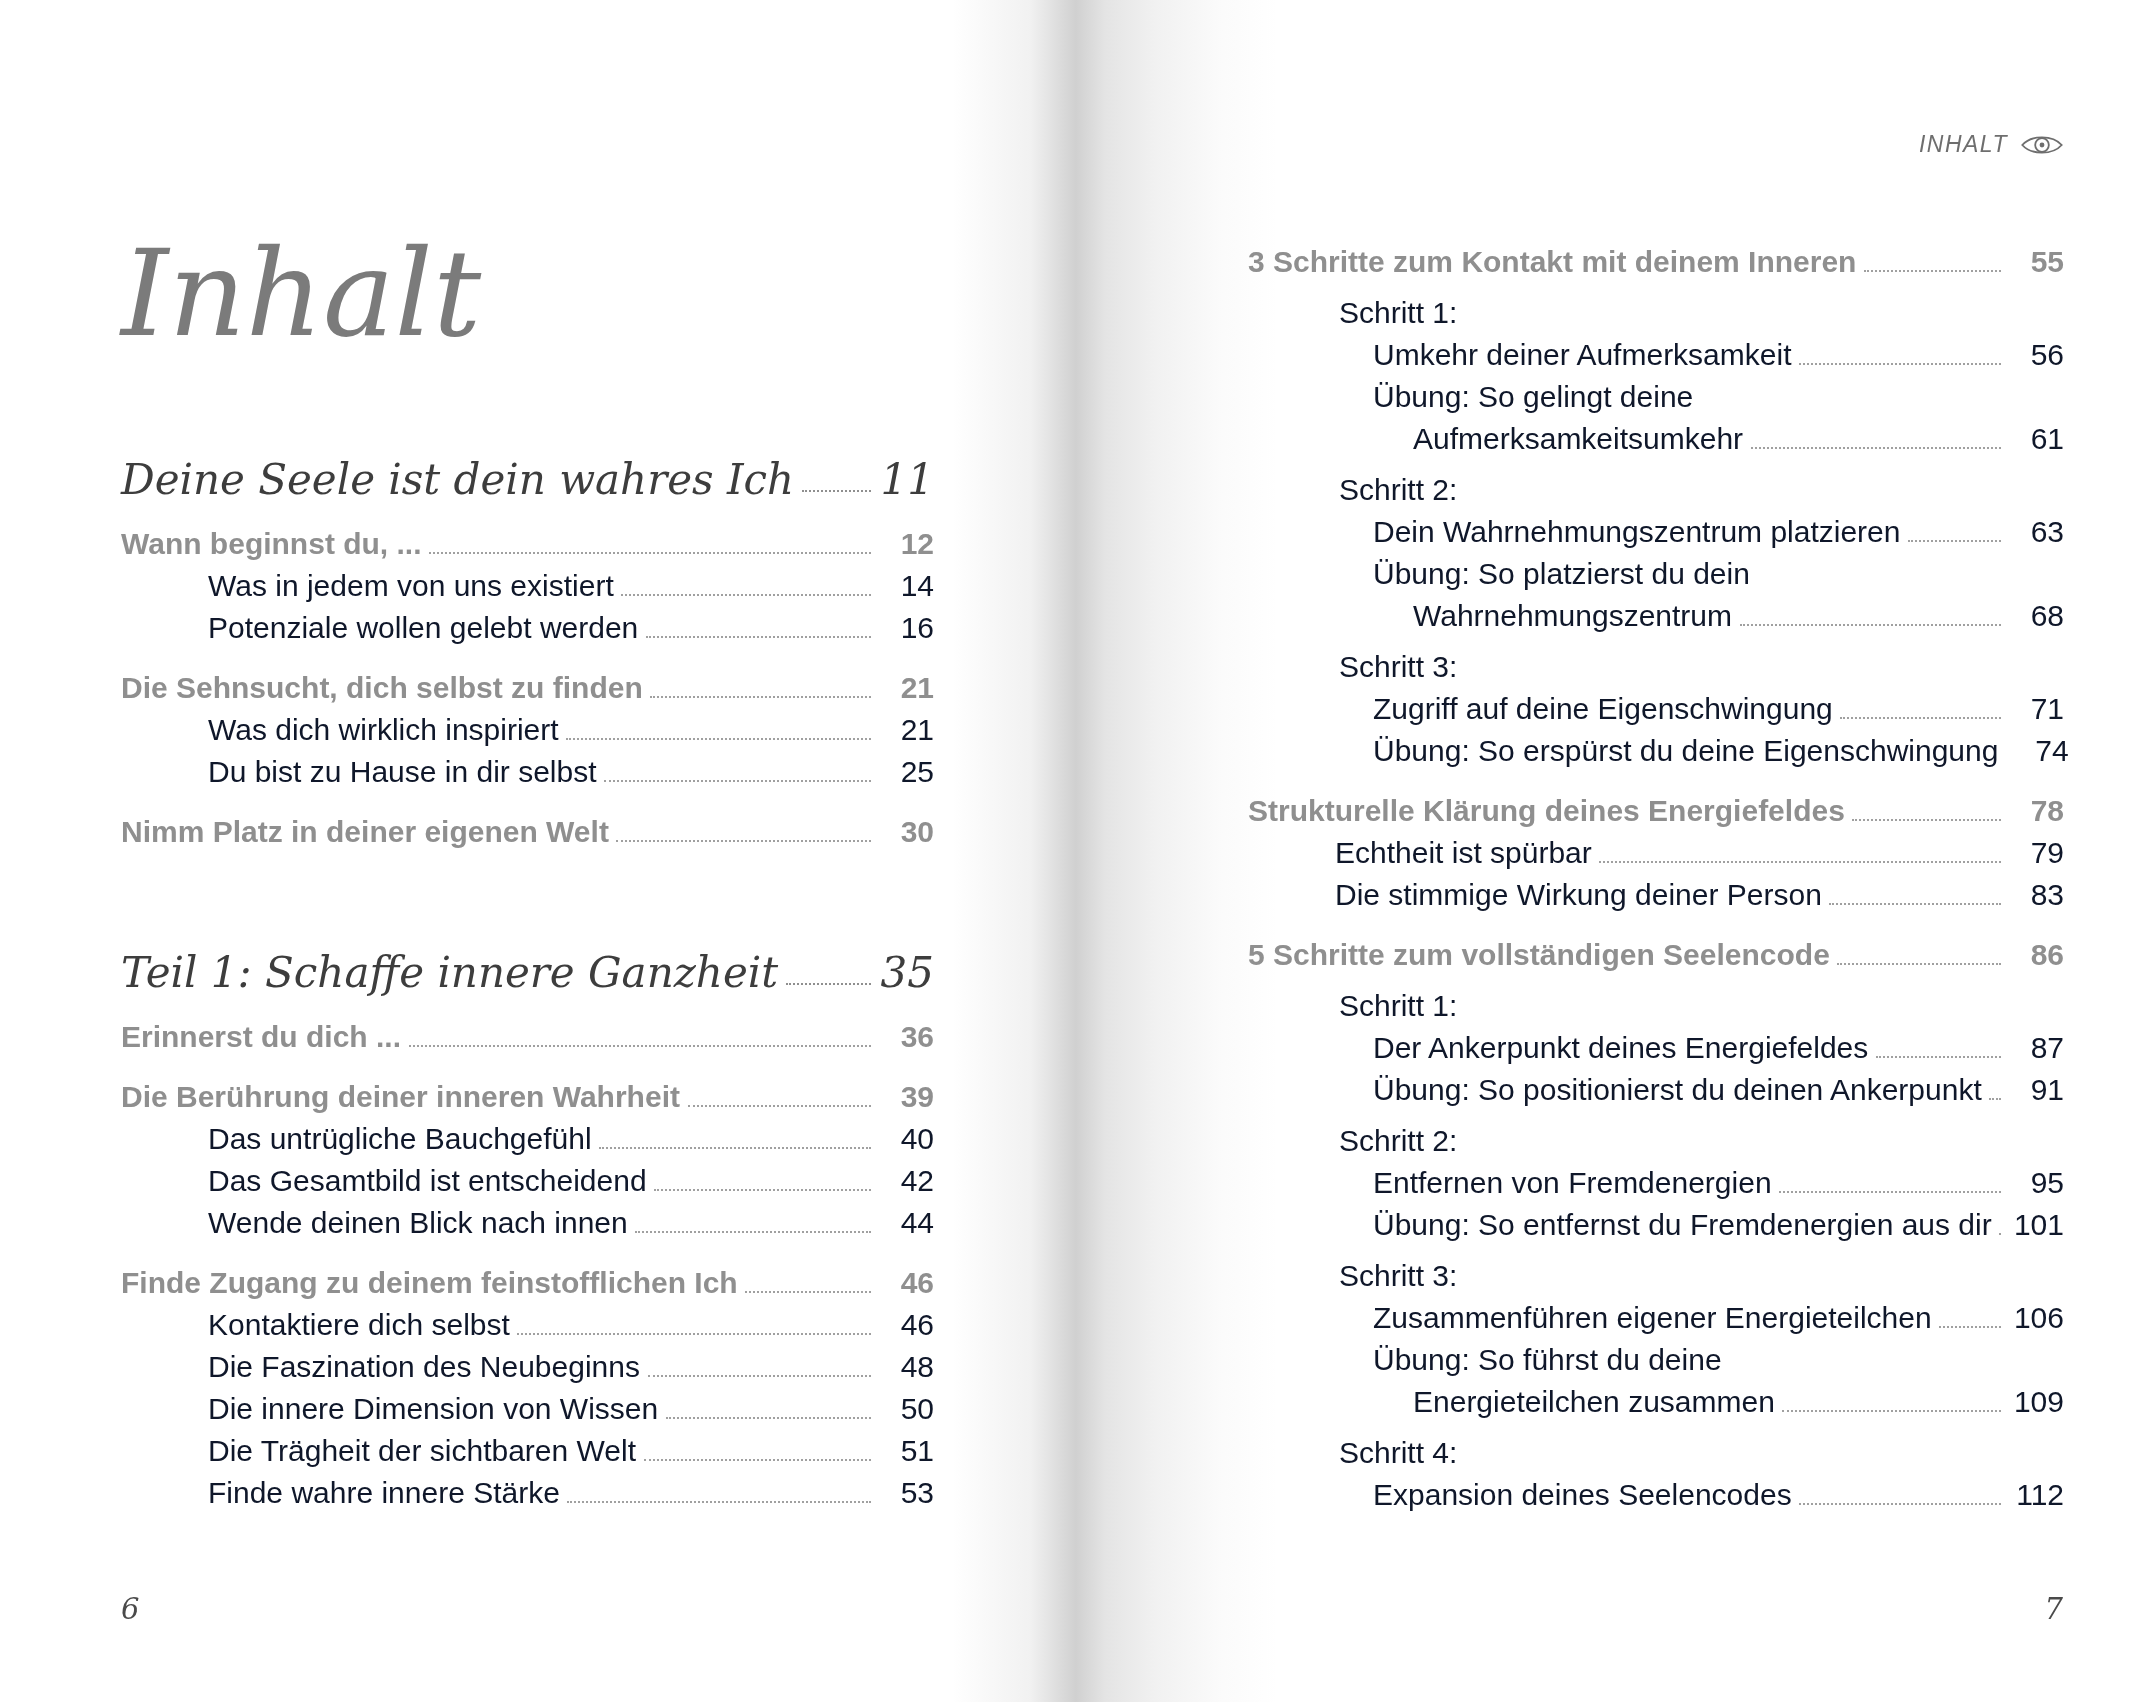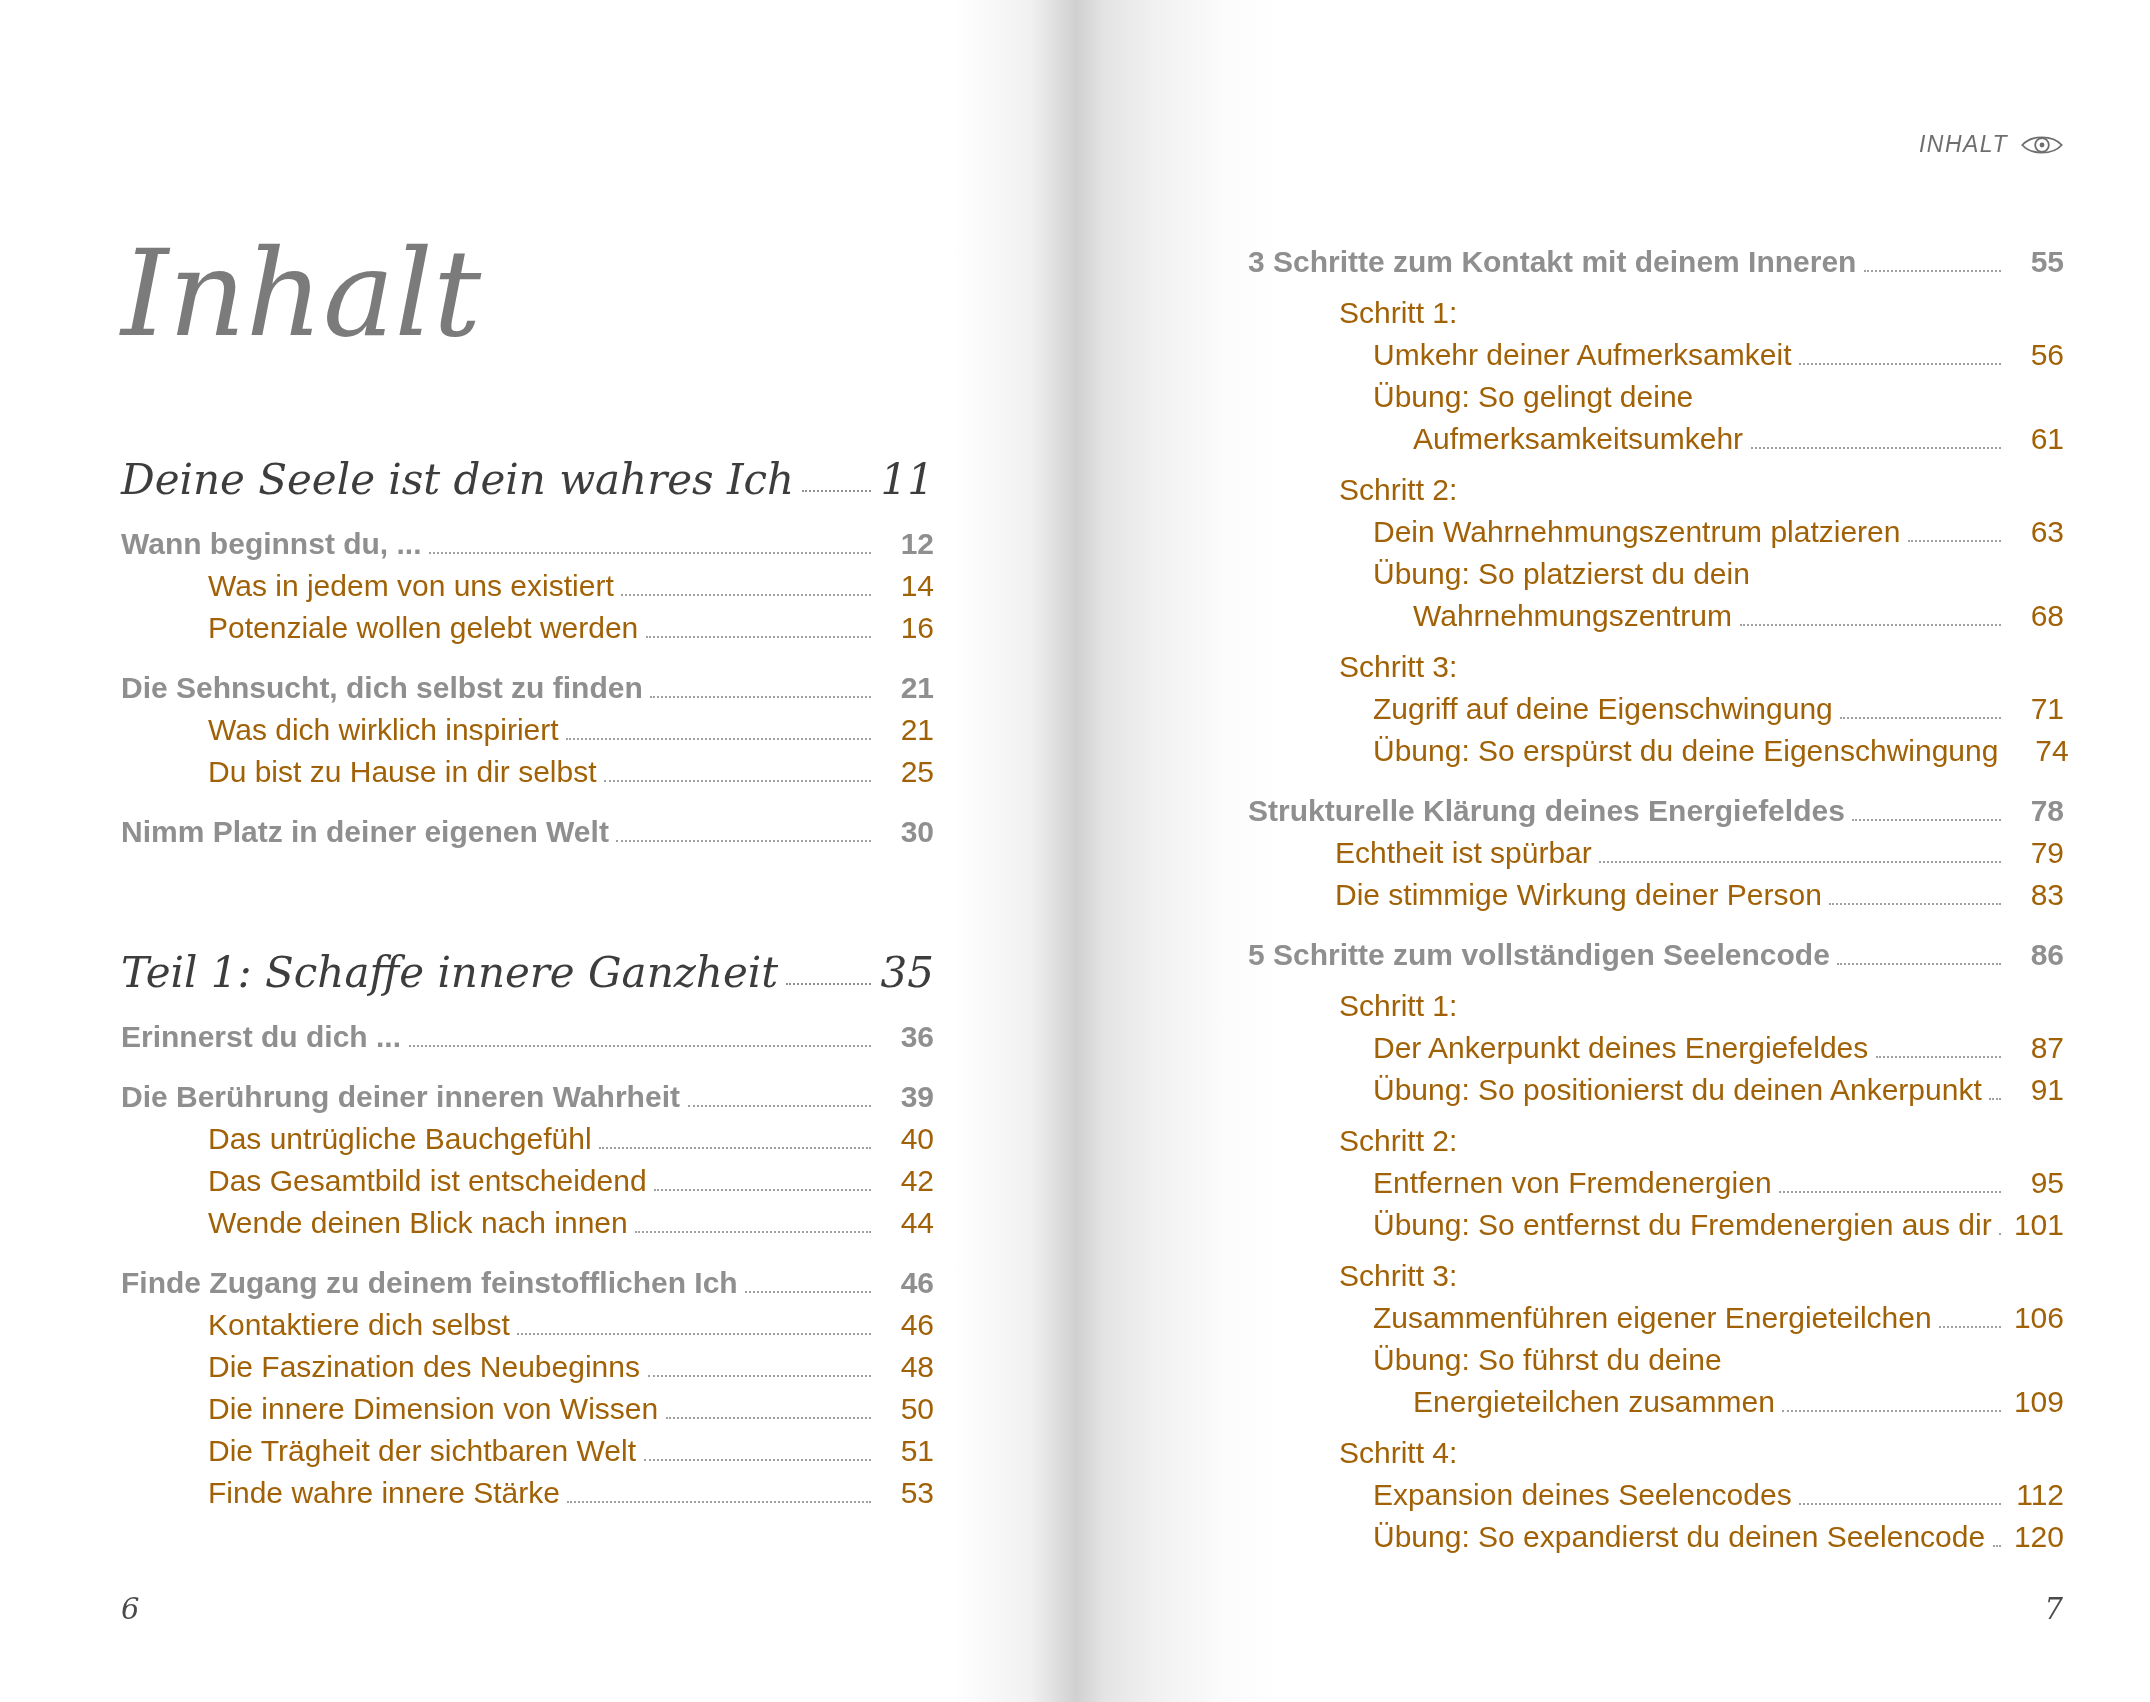--- a/index.html
+++ b/index.html
@@ -46,21 +46,21 @@
   }
   .page-header .header-label {
     font-style:italic; font-size:23px; letter-spacing:1.5px; color:#6e6e6e;
   }
   .eye-icon { width:44px; height:26px; display:block; }
   .right-toc { display:flex; flex-direction:column; margin-top:65px; }
 
   
   .toc-row {
     display:flex; align-items:baseline;
-    font-size:30px; line-height:42px; color:#a16207;
+    font-size:30px; line-height:42px; color:#0f172a;
   }
   .toc-row .label { white-space:nowrap; }
   .leader {
     flex:1 1 0; min-width:0; align-self:stretch;
     margin:0 7.6px 10.6px 7.6px;
     border-bottom:2.3px dotted #a0a0a0;
   }
   .pagenum { min-width:55px; text-align:right; white-space:nowrap; }
 
   .toc-row.chapter {
@@ -324,25 +324,20 @@
             <span class="pagenum">109</span>
           </div>
           <div class="toc-row step">
             <span class="label">Schritt 4:</span>
           </div>
           <div class="toc-row sub">
             <span class="label">Expansion deines Seelencodes</span>
             <span class="leader"></span>
             <span class="pagenum">112</span>
           </div>
-          <div class="toc-row sub">
-            <span class="label">Übung: So expandierst du deinen Seelencode</span>
-            <span class="leader"></span>
-            <span class="pagenum">120</span>
-          </div>
         </div>
     </div>
     <div class="folio right-folio">7</div>
   </div>
 
   <div class="gutter"></div>
 </div>
 
 
 </body></html>

